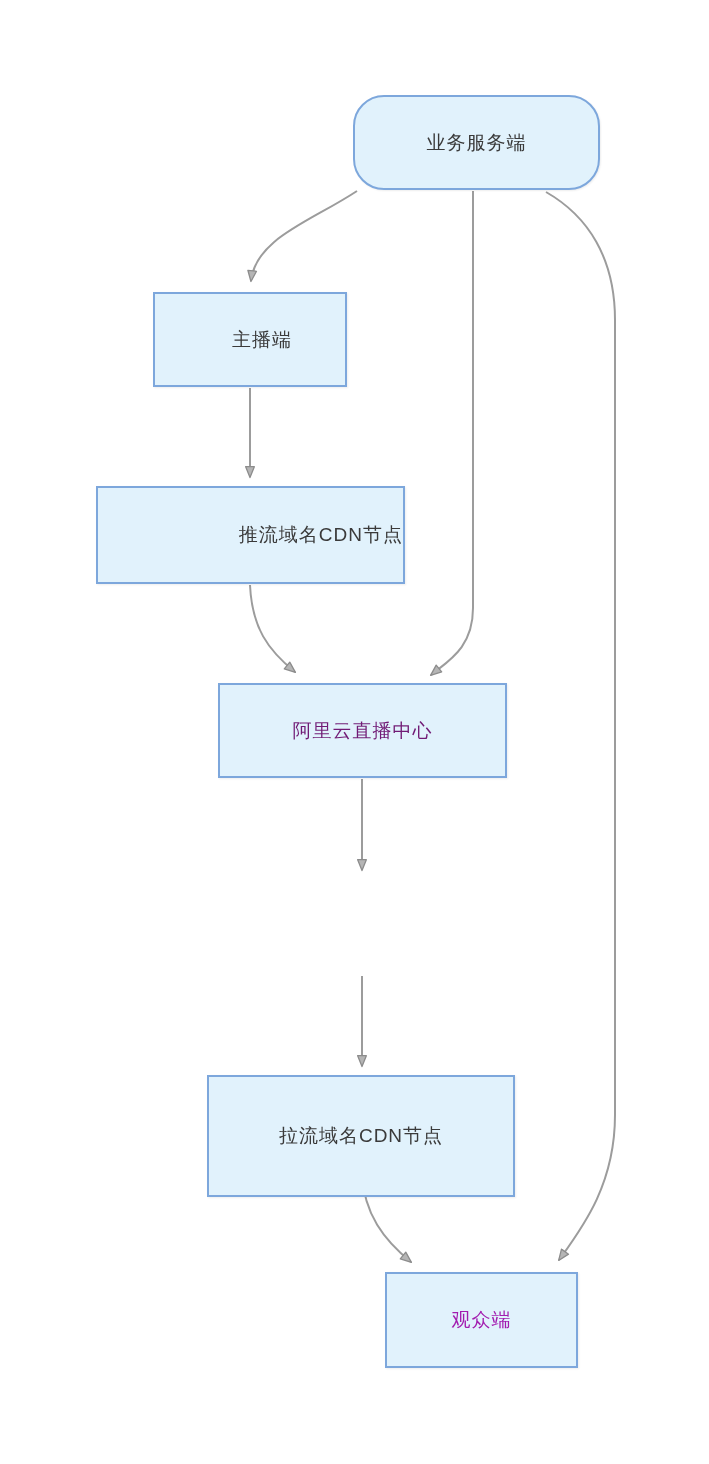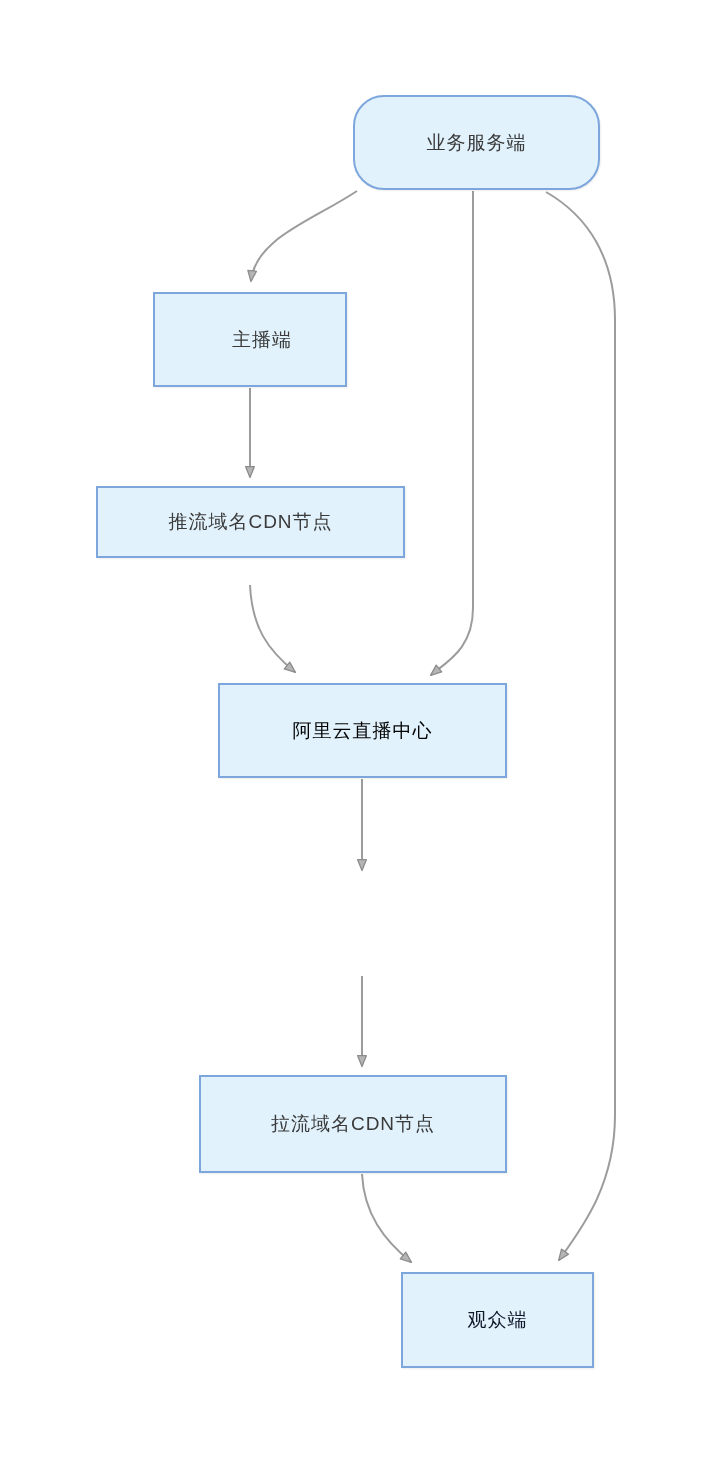--- a/index.html
+++ b/index.html
@@ -37,24 +37,24 @@
     align-items: center;
     justify-content: center;
     text-align: center;
     font-size: 19px;
     color: #3a3a3a;
     letter-spacing: 1px;
     box-shadow: 1px 1px 2px rgba(0,0,0,0.07);
   }
   .n1 { left: 353px; top:   95px; width: 247px; height: 95px; }
   .n2 { left: 153px; top:  292px; width: 194px; height: 95px; padding-left: 24px; }
-  .n3 { left:  96px; top:  486px; width: 309px; height: 72px; }
+  .n3 { left:  96px; top:  486px; width: 309px; height: 98px; justify-content: flex-end; }
   .n4 { left: 218px; top:  683px; width: 289px; height: 95px; }
   .n5 { left: 193px; top:  879px; width: 338px; height: 96px; }
-  .n6 { left: 199px; top: 1075px; width: 308px; height: 98px; }
+  .n6 { left: 207px; top: 1075px; width: 308px; height: 122px; }
   .n7 { left: 385px; top: 1272px; width: 193px; height: 96px; }
 </style>
 </head>
 <body>
 
 <div class="canvas">
 
   <svg class="edges" viewBox="0 0 709 1464" xmlns="http://www.w3.org/2000/svg" aria-hidden="true">
     <defs>
       <marker id="arrow" viewBox="0 0 12 10" refX="10.5" refY="5" markerWidth="13" markerHeight="11" orient="auto" markerUnits="userSpaceOnUse">
@@ -74,23 +74,23 @@
 
   <div class="node n1" style="color: rgb(58, 58, 58); border-radius: 31px;">
     <span>业务服务端</span>
   </div>
   <div class="node n2" style="color: rgb(58, 58, 58);">
     <span>主播端</span>
   </div>
   <div class="node n3" style="color: rgb(58, 58, 58);">
     <span>推流域名CDN节点</span>
   </div>
-  <div class="node n4" style="color: #000000;">
+  <div class="node n4" style="color: #701a75;">
     <span>阿里云直播中心</span>
   </div>
   <div class="node n6" style="color: rgb(58, 58, 58);">
     <span>拉流域名CDN节点</span>
   </div>
-  <div class="node n7" style="color: #0f172a; margin-left: 16px;">
+  <div class="node n7" style="color: #a21caf;">
     <span>观众端</span>
   </div>
 
 </div>
 
 </body></html>

